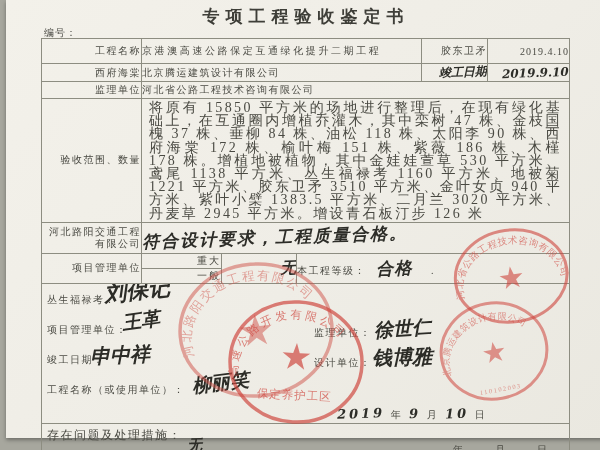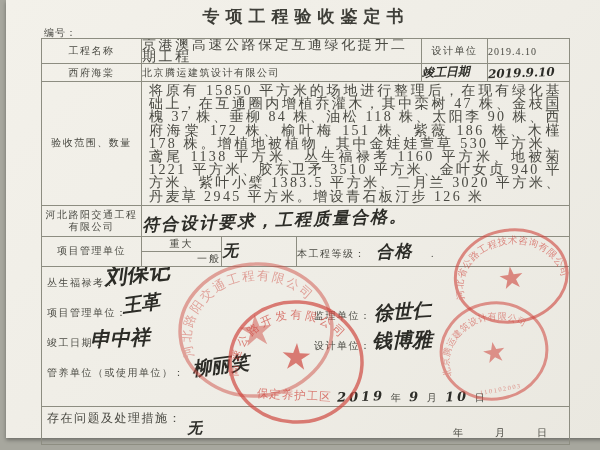--- a/index.html
+++ b/index.html
@@ -24,41 +24,41 @@
     position:absolute;left:35px;top:38px;
     border-collapse:collapse;table-layout:fixed;
     width:528px;
   }
   table.form td{
     border:1px solid #8d8d81;
     font-size:10px;color:#4a4a43;
     padding:0;vertical-align:middle;
     overflow:hidden;
   }
-  td.lbl{text-align:center;letter-spacing:1.5px;padding:0 4px;}
+  td.lbl{text-align:right;letter-spacing:1.5px;padding:0 4px;}
   td.val{padding:1px 6px;letter-spacing:1.5px;}
-  td.ctr{text-align:left;}
+  td.ctr{text-align:right;}
   .scope{
     font-size:14px;line-height:13.2px;letter-spacing:2.4px;
     padding:2px 7px;text-align:justify;color:#4a4a43;
   }
   .hw{
     font-family:"DejaVu Serif","Liberation Serif",serif;
     font-style:italic;font-weight:600;color:#2d2d28;
     display:inline-block;transform:rotate(-2deg);
   }
   .hw-lg{font-size:15px;letter-spacing:2px;}
   .hw-md{font-size:12px;}
   .sig-cell{position:relative;}
   .sig-lbl{position:absolute;font-size:10px;color:#4a4a43;letter-spacing:1.5px;}
   .sig-hw{position:absolute;font-family:"DejaVu Serif",serif;font-style:italic;font-weight:700;color:#2c2c27;}
   .prob-cell{position:relative;}
   .stamp{position:absolute;pointer-events:none;z-index:6;}
   .footer-date{position:absolute;right:18px;bottom:4px;font-size:10px;color:#4a4a43;letter-spacing:4px;}
-  .split-top{border-bottom:1px solid #8d8d81;height:14px;line-height:14px;text-align:center;letter-spacing:2px;}
+  .split-top{border-bottom:1px solid #8d8d81;height:14px;line-height:14px;text-align:right;letter-spacing:2px;}
   .split-bot{height:14px;line-height:14px;text-align:right;letter-spacing:2px;}
 </style>
 </head>
 <body>
 
 <div class="paper">
 
   <div class="title">专项工程验收鉴定书</div>
   <div class="no-line">编号：</div>
 
@@ -67,30 +67,34 @@
       <col style="width:100px">
         <col style="width:80px">
         <col style="width:75px">
       <col style="width:125px">
         <col style="width:66px">
         <col style="width:82px">
     </colgroup>
     <tbody>
         <tr style="height:25px">
       <td class="lbl">工程名称</td>
-      <td colspan="3" class="val" style="font-size:14px;letter-spacing:2.6px;line-height:12px">京港澳高速公路保定互通绿化提升二期工程</td>
-      <td class="lbl">设计单位</td>
+      <td colspan="3" class="val" style="font-size:10px;letter-spacing:2.6px;line-height:12px">京港澳高速公路保定互通绿化提升二期工程</td>
+      <td class="lbl">胶东卫矛</td>
       <td class="ctr" style="letter-spacing:1px">2019.4.10</td>
     </tr>
     <tr style="height:18px">
       <td class="lbl">西府海棠</td>
       <td colspan="3" class="val">北京腾运建筑设计有限公司</td>
       <td class="ctr"><span class="hw hw-md">竣工日期</span></td>
       <td class="ctr"><span class="hw hw-md">2019.9.10</span></td>
     </tr>
+    <tr style="height:17px">
+      <td class="lbl">监理单位</td>
+      <td colspan="5" class="val">河北省公路工程技术咨询有限公司</td>
+    </tr>
     <tr style="height:79px">
       <td class="lbl">验收范围、数量</td>
       <td colspan="5" style="vertical-align:top">
             <div class="scope">将原有 15850 平方米的场地进行整理后，在现有绿化基础上，在互通圈内增植乔灌木，其中栾树 47 株、金枝国槐 37 株、垂柳 84 株、油松 118 株、太阳李 90 株、西府海棠 172 株、榆叶梅 151 株、紫薇 186 株、木槿 178 株。增植地被植物，其中金娃娃萱草 530 平方米、鸢尾 1138 平方米、丛生福禄考 1160 平方米、地被菊 1221 平方米、胶东卫矛 3510 平方米、金叶女贞 940 平方米、紫叶小檗 1383.5 平方米、二月兰 3020 平方米、丹麦草 2945 平方米。增设青石板汀步 126 米</div>
           </td>
     </tr>
     <tr style="height:31px">
       <td class="lbl" style="line-height:12px">河北路阳交通工程有限公司</td>
       <td colspan="5" class="val"><span class="hw hw-lg" style="font-size:17px">符合设计要求，工程质量合格。</span></td>
     </tr>
@@ -117,21 +121,21 @@
 
         <span class="sig-lbl" style="left:272px;top:42px">监理单位：</span>
         <span class="sig-hw" style="left:332px;top:32px;font-size:19px;transform:rotate(-4deg)">徐世仁</span>
 
         <span class="sig-lbl" style="left:5px;top:69px">竣工日期：</span>
         <span class="sig-hw" style="left:48px;top:58px;font-size:20px;transform:rotate(-3deg)">申中祥</span>
 
         <span class="sig-lbl" style="left:272px;top:72px">设计单位：</span>
         <span class="sig-hw" style="left:330px;top:60px;font-size:20px;transform:rotate(-2deg)">钱博雅</span>
 
-        <span class="sig-lbl" style="left:5px;top:99px">管养单位（或使用单位）：</span>
+        <span class="sig-lbl" style="left:5px;top:99px">工程名称（或使用单位）：</span>
         <span class="sig-hw" style="left:150px;top:86px;font-size:19px;transform:rotate(-7deg)">柳丽笑</span>
 
         <span class="sig-lbl" style="left:295px;top:122px;letter-spacing:3px">
           <span class="hw" style="font-size:13px">2019</span>
           <span>年</span>
           <span class="hw" style="font-size:13px">9</span>
           <span>月</span>
           <span class="hw" style="font-size:13px">10</span>
           <span>日</span>
         </span>

